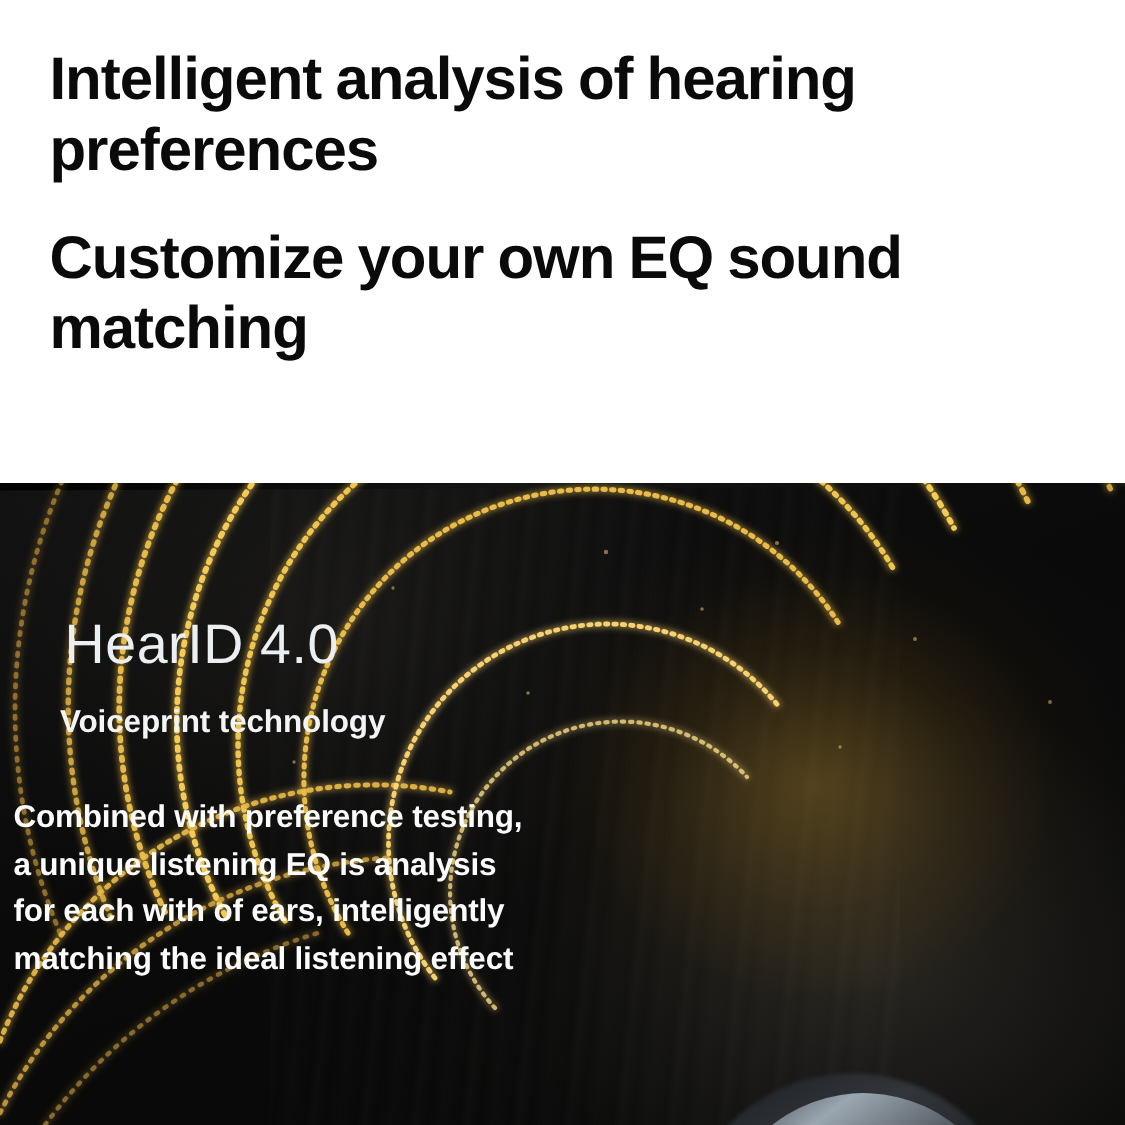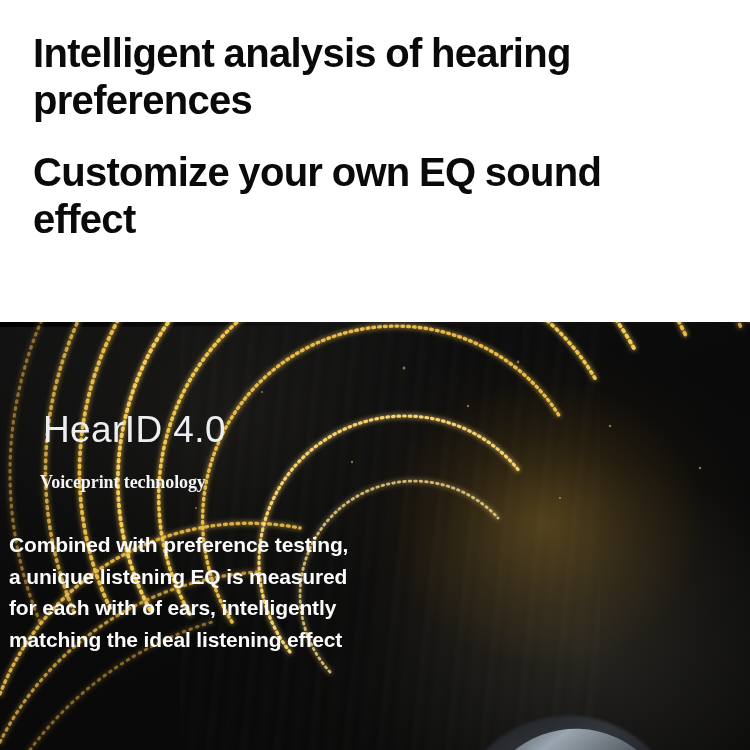--- a/index.html
+++ b/index.html
@@ -225,23 +225,23 @@
     line-height: 40px;
     letter-spacing: 0.4px;
     color: #eceff1;
     white-space: nowrap;
   }
 
   .voiceprint {
     position: absolute;
     left: 40px;
     top: 147px;
-    font-family: Liberation Serif, serif;
+    font-family: Liberation Sans, sans-serif;
     font-weight: 700;
-    font-size: 18px;
+    font-size: 21px;
     line-height: 26px;
     letter-spacing: -0.1px;
     color: #f2f4f5;
     white-space: nowrap;
   }
 
   .body-copy {
     position: absolute;
     left: 9px;
     top: 207px;
@@ -255,21 +255,21 @@
   }
   .body-copy .ln { display: block; white-space: nowrap; }
 </style>
 </head>
 <body>
 
 <div id="page">
 
   <div class="headings">
     <h1 class="headline">Intelligent analysis of hearing preferences</h1>
-    <h1 class="headline second">Customize your own EQ sound effect</h1>
+    <h1 class="headline second">Customize your own EQ sound matching</h1>
   </div>
 
   <div class="panel">
 
     <div class="panel-bg"></div>
     <div class="panel-streaks"></div>
     <div class="panel-top-edge"></div>
 
     <div class="arc-glow"></div>
 
@@ -349,20 +349,20 @@
       <div class="bud-body"></div>
       <div class="bud-edge-dark"></div>
 
     </div>
 
     <div class="panel-text">
       <div class="hearid">HearID 4.0</div>
       <div class="voiceprint">Voiceprint technology</div>
       <div class="body-copy">
         <span class="ln">Combined with preference testing,</span>
-        <span class="ln">a unique listening EQ is measured</span>
+        <span class="ln">a unique listening EQ is analysis</span>
         <span class="ln">for each with of ears, intelligently</span>
         <span class="ln">matching the ideal listening effect</span>
       </div>
     </div>
 
   </div>
 </div>
 
 </body></html>

